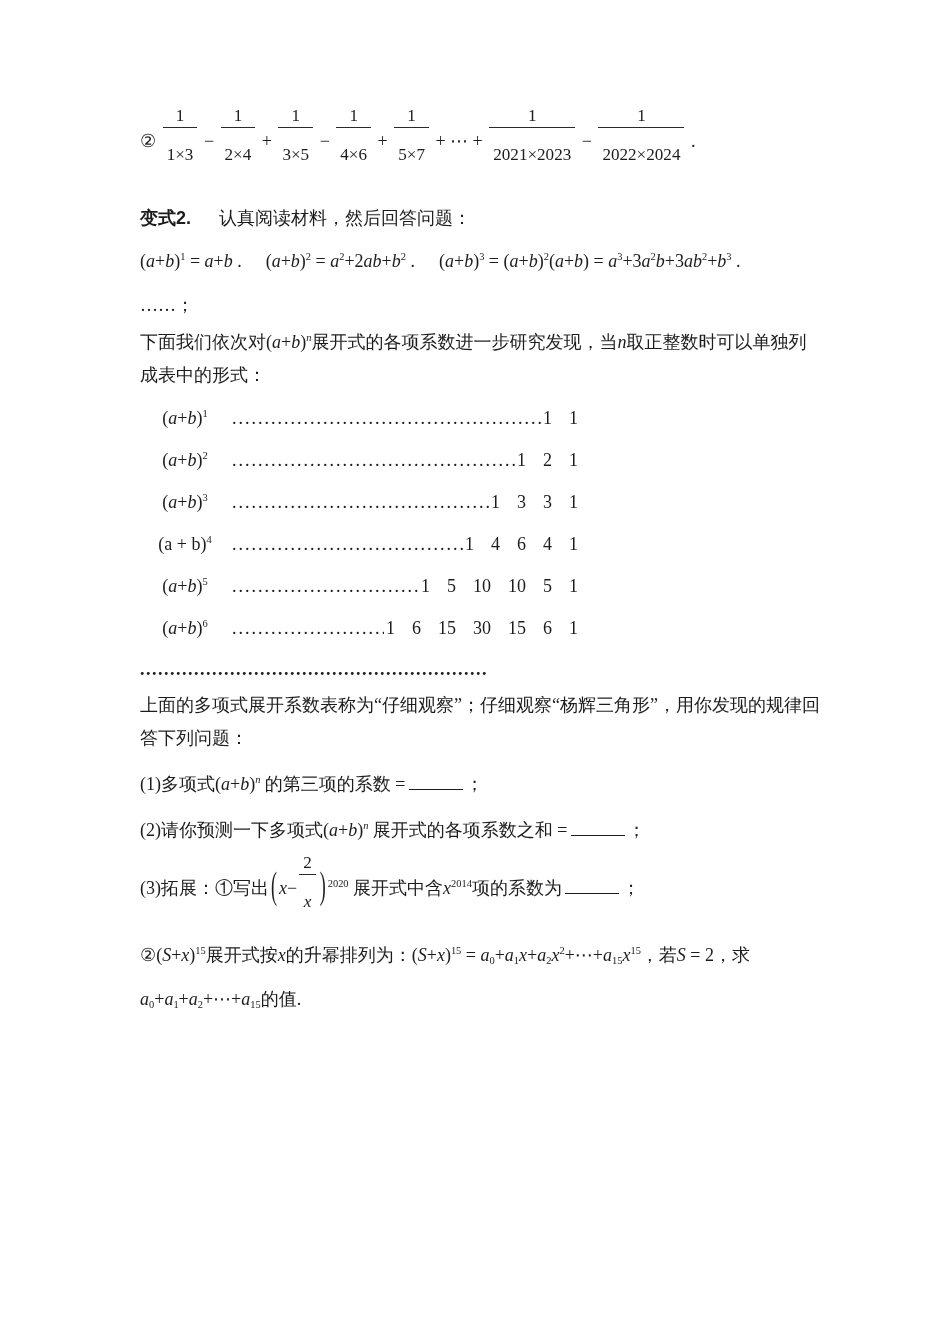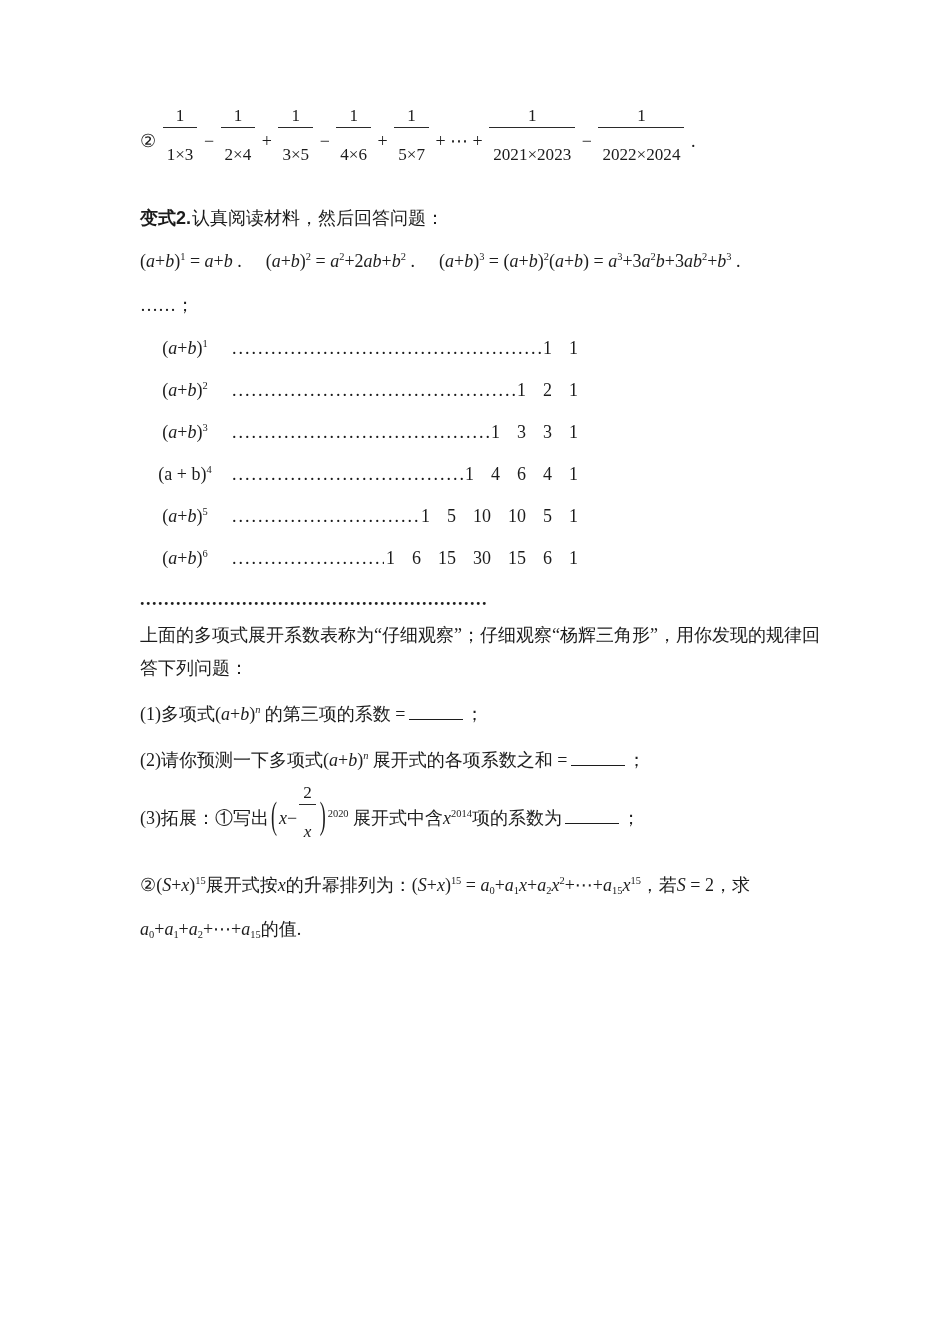--- a/index.html
+++ b/index.html
@@ -13,21 +13,21 @@
   .math i{font-family:"Liberation Serif","DejaVu Serif",serif;font-style:italic;}
   sup{font-size:0.58em;line-height:0;vertical-align:0.65em;}
   sub{font-size:0.58em;line-height:0;vertical-align:-0.3em;}
   .frac{display:inline-block;text-align:center;vertical-align:-0.75em;line-height:1.2;margin:0 2px;font-size:0.95em;}
   .frac .fn{display:block;padding:0 4px;}
   .frac .fd{display:block;border-top:1px solid #2a2a2a;padding:17px 4px;}
   .bp{display:inline-block;transform:scaleY(2.1);transform-origin:50% 55%;margin:0 2px;font-weight:300;}
   .blank{display:inline-block;width:54px;height:1em;border-bottom:1px solid #1c1c1c;margin:0 3px;vertical-align:baseline;}
   .series{margin:4px 0 20px;line-height:52px;}
   .heading{margin-top:2px;}
-  .heading b{margin-right:1px;font-family:"Liberation Sans","DejaVu Sans",sans-serif;font-weight:bold;}
+  .heading b{margin-right:28px;font-family:"Liberation Sans","DejaVu Sans",sans-serif;font-weight:bold;}
   .expansions{display:block;margin:6px 0 8px;line-height:40px;}
   .expansion{margin-right:24px;white-space:nowrap;}
   .ellipsis-line{margin:6px 0 4px;}
   .triangle{margin-top:16px;}
   .trow{display:flex;align-items:baseline;width:438px;}
   .trow + .trow{margin-top:21px;}
   .tformula{flex:0 0 90px;white-space:nowrap;text-align:center;}
   .lead{flex:1 1 auto;overflow:hidden;white-space:nowrap;letter-spacing:2px;margin:0 2px;}
   .tnums{flex:0 0 auto;white-space:nowrap;text-align:center;}
   .tnum + .tnum{margin-left:17px;}
@@ -45,20 +45,21 @@
 
   <p class="heading">
     <b>变式2.</b><span>认真阅读材料，然后回答问题：</span>
   </p>
 
 
   <p class="expansions math"><span class="expansion">(<i>a</i>+<i>b</i>)<sup>1</sup> = <i>a</i>+<i>b</i> .</span><span class="expansion">(<i>a</i>+<i>b</i>)<sup>2</sup> = <i>a</i><sup>2</sup>+2<i>ab</i>+<i>b</i><sup>2</sup> .</span><span class="expansion">(<i>a</i>+<i>b</i>)<sup>3</sup> = (<i>a</i>+<i>b</i>)<sup>2</sup>(<i>a</i>+<i>b</i>) = <i>a</i><sup>3</sup>+3<i>a</i><sup>2</sup><i>b</i>+3<i>ab</i><sup>2</sup>+<i>b</i><sup>3</sup> .</span></p>
 
   <p class="ellipsis-line">……；</p>
 
+  <p class="math">下面我们依次对(<i>a</i>+<i>b</i>)<sup><i>n</i></sup>展开式的各项系数进一步研究发现，当<i>n</i>取正整数时可以单独列成表中的形式：</p>
 
   <div class="triangle math">
       <div class="trow">
         <span class="tformula">(<i>a</i>+<i>b</i>)<sup>1</sup></span>
         <span class="lead">................................................................................................................................................................</span>
         <span class="tnums"><span class="tnum">1</span><span class="tnum">1</span></span>
       </div>
       <div class="trow">
         <span class="tformula">(<i>a</i>+<i>b</i>)<sup>2</sup></span>
         <span class="lead">................................................................................................................................................................</span>

